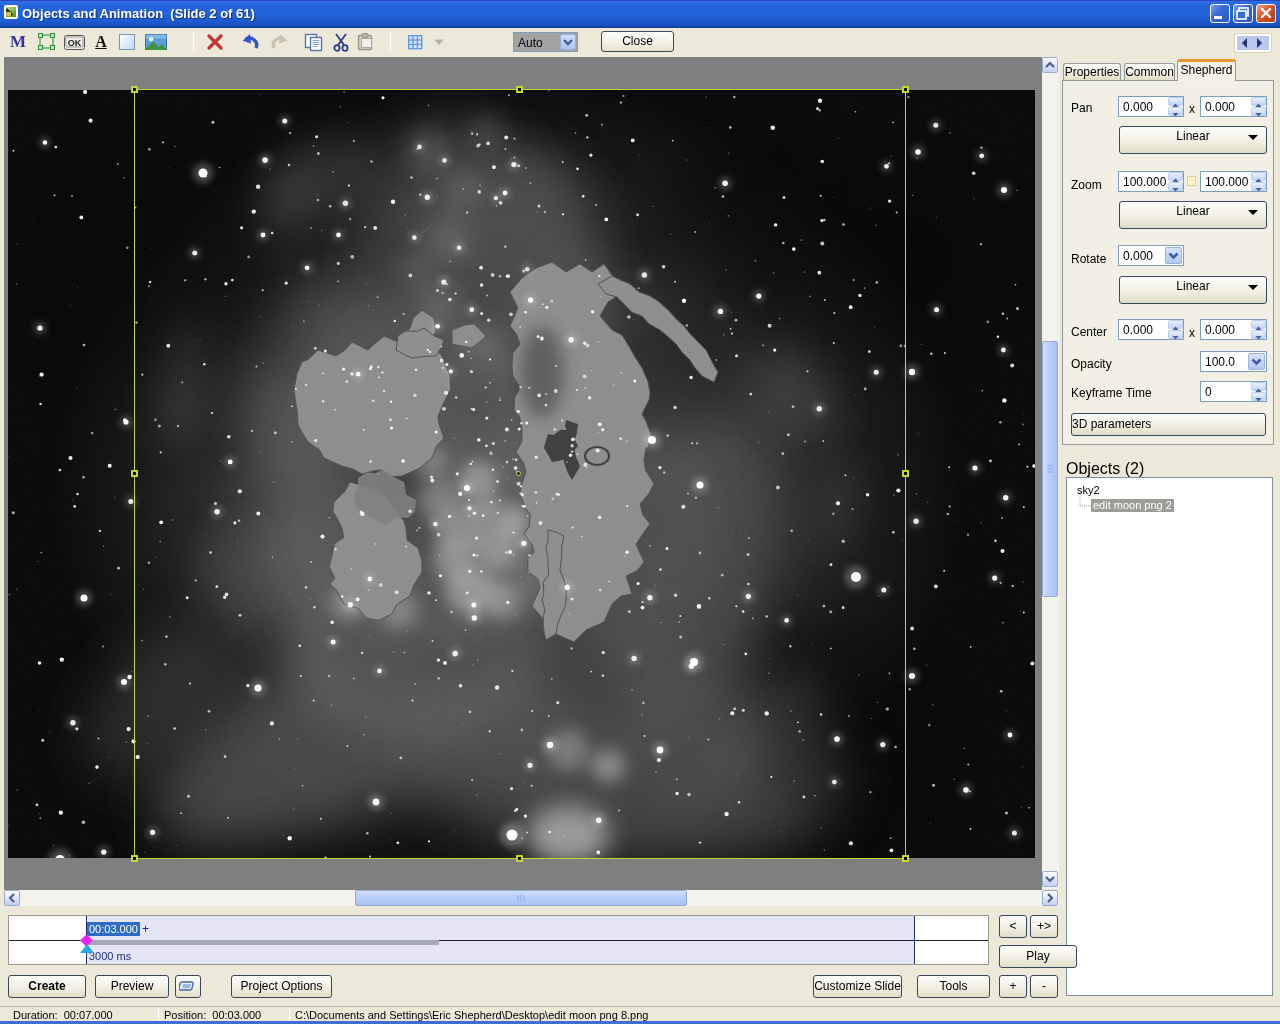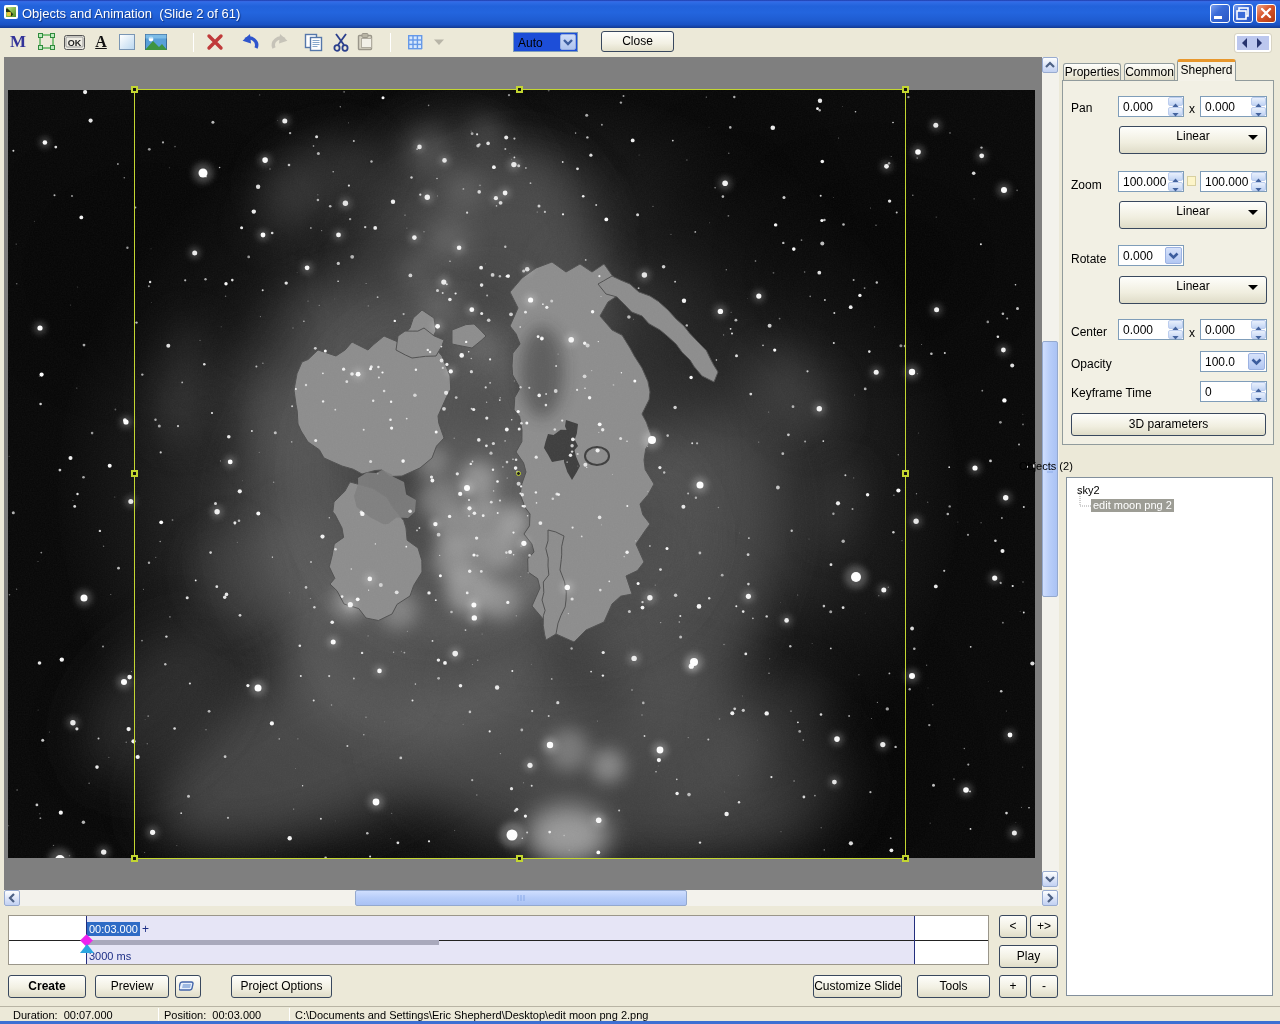--- a/index.html
+++ b/index.html
@@ -3,31 +3,31 @@
 <style>
 *{margin:0;padding:0;box-sizing:border-box}
 html,body{width:1280px;height:1024px;overflow:hidden;font-family:"Liberation Sans",sans-serif;background:#ECE9D8}
 
 #titlebar{position:absolute;left:0;top:0;width:1280px;height:28px;
 background:linear-gradient(180deg,#16309c 0%,#3767e2 4%,#2e6be5 9%,#2262db 22%,#2365de 45%,#1f5cd1 72%,#1a52c4 88%,#15409f 97%,#123a90 100%);}
 #titlebar .ticon{position:absolute;left:4px;top:5px;width:14px;height:14px;background:#fff;border-radius:2px;padding:2px}
 #titlebar .ticon .in{width:100%;height:100%;background:linear-gradient(135deg,#cfe89a,#8ebf52 45%,#4e8a28);position:relative;overflow:hidden}
 #titlebar .ticon .pen{position:absolute;left:1px;top:1px;width:9px;height:3px;background:#253515;transform:rotate(45deg);transform-origin:0 0}
 #titlebar .ticon .dot{position:absolute;left:1px;top:5px;width:4px;height:4px;background:#e8c83c;border-radius:1px}
-#titlebar .ttext{position:absolute;left:22px;top:6px;font-size:13px;font-weight:normal;color:#fff;text-shadow:1px 1px 1px #10337f;white-space:pre}
+#titlebar .ttext{position:absolute;left:22px;top:6px;font-size:13px;font-weight:bold;color:#fff;text-shadow:1px 1px 1px #10337f;white-space:pre}
 .capbtn{position:absolute;top:4px;width:20px;height:19px;border:1px solid #fff;border-radius:3px;font-weight:bold;color:#fff}
 #btnmin{left:1210px;background:linear-gradient(135deg,#7da1ef 0%,#3a6bd8 40%,#2b57c4 100%)}
 #btnmax{left:1233px;background:linear-gradient(135deg,#7da1ef 0%,#3a6bd8 40%,#2b57c4 100%)}
 #btnclose{left:1256px;background:linear-gradient(135deg,#efa589 0%,#d8552a 45%,#b03a12 100%)}
 #btnmin .g{position:absolute;left:3px;bottom:3px;width:8px;height:3px;background:#fff}
 
 #toolbar{position:absolute;left:0;top:28px;width:1280px;height:29px;background:#ece9d8}
 .tbi{position:absolute;top:3px;height:22px;z-index:4;display:flex;align-items:center;justify-content:center}
 .tsep{position:absolute;top:5px;width:1px;height:19px;background:#c9c5b2;border-right:1px solid #fff}
-#autocombo{position:absolute;left:513px;top:32px;width:65px;height:20px;background:#1d4ed8;border:1px solid #7f9db9;font-size:12px}
+#autocombo{position:absolute;left:513px;top:32px;width:65px;height:20px;background:#a3a3a3;border:1px solid #7f9db9;font-size:12px}
 #autocombo .tx{position:absolute;left:4px;top:3px}
 #autocombo .db{position:absolute;right:1px;top:1px;width:16px;height:16px;background:linear-gradient(180deg,#cfdcf8,#aec4ef);border:1px solid #97aee0;border-radius:2px}
 #closebtn{position:absolute;left:601px;top:31px;width:73px;height:21px;background:linear-gradient(180deg,#fefefb,#f2f0e3 60%,#e2dfca);border:1px solid #39485e;border-radius:3px;font-size:12px;text-align:center;line-height:19px}
 #navwidget{position:absolute;left:1235px;top:34px;width:36px;height:18px;background:#bcc7ee;border:2px solid #fff;outline:1px solid #d8d4c4;border-radius:2px}
 
 #canvasarea{position:absolute;left:4px;top:57px;width:1038px;height:833px;background:#7f7f7f;overflow:hidden}
 #skywrap{position:absolute;left:4px;top:33px;width:1027px;height:768px;overflow:hidden}
 
 .selline{position:absolute;background:#c3d631}
 .handle{position:absolute;width:7px;height:7px;background:#111;border:2px solid #c3d631}
@@ -46,22 +46,22 @@
 .spin{position:absolute;height:21px;z-index:5;background:#fff;border:1px solid #7f9db9;font-size:12px}
 .spin .v{position:absolute;left:4px;top:3px}
 .spin .btns{position:absolute;right:0px;top:0px;width:15px;height:19px}
 .spin .bu,.spin .bd{position:absolute;left:0;width:15px;height:9px;background:linear-gradient(180deg,#e9f0fc,#c2d4f4);border:1px solid #bccdee;border-radius:2px}
 .spin .bu{top:0}.spin .bd{top:10px}
 .linear{position:absolute;z-index:5;left:1119px;width:148px;height:28px;border:1px solid #39485e;border-radius:3px;background:linear-gradient(180deg,#fefefb,#f0eedf 60%,#dfdcc8);font-size:12px;text-align:center;line-height:18px}
 .linear .tri{position:absolute;right:8px;top:8px;width:0;height:0;border-left:5px solid transparent;border-right:5px solid transparent;border-top:5px solid #000}
 .xcombo{position:absolute;z-index:5;background:#fff;border:1px solid #7f9db9;font-size:12px}
 .xcombo .v{position:absolute;left:4px;top:3px}
 .xcombo .db{position:absolute;right:1px;top:1px;width:17px;height:17px;background:linear-gradient(180deg,#d7e2fa,#b2c7f2);border:1px solid #9cb2e2;border-radius:2px}
-#btn3d{position:absolute;z-index:5;left:1071px;top:413px;width:195px;height:23px;border:1px solid #39485e;border-radius:3px;background:linear-gradient(180deg,#fefefb,#f0eedf 60%,#dfdcc8);font-size:12px;text-align:center;line-height:21px}
-#objlabel{position:absolute;left:1019px;top:460px;font-size:11px}
+#btn3d{position:absolute;z-index:5;left:1071px;top:413px;width:195px;height:23px;border:1px solid #39485e;border-radius:3px;background:linear-gradient(180deg,#fefefb,#f0eedf 60%,#dfdcc8);font-size:12px;text-align:left;line-height:21px}
+#objlabel{position:absolute;left:1066px;top:460px;font-size:16px}
 #objlist{position:absolute;left:1066px;top:477px;width:207px;height:519px;background:#fff;border:1px solid #828f9c;font-size:11px}
 #objlist .i1{position:absolute;left:10px;top:6px}
 #objlist .i2{position:absolute;left:24px;top:21px;background:#9d9d95;color:#fff;padding:0 2px;height:13px;line-height:13px}
 
 #tlbox{position:absolute;left:8px;top:915px;width:981px;height:50px;background:#fff;border:1px solid #9a968a}
 #tllav{position:absolute;left:77px;top:0px;width:828px;height:48px;background:#e6e5f6}
 #tltime{position:absolute;left:78px;top:6px;background:#2e6bc5;color:#fff;font-size:11px;padding:1px 2px}
 #tlplus{position:absolute;left:133px;top:6px;color:#1d2f86;font-size:12px}
 #tlgray{position:absolute;left:78px;top:24px;width:352px;height:5px;background:#a9a9bc}
 #tlline{position:absolute;left:0;top:24px;width:979px;height:1px;background:#222}
@@ -1558,36 +1558,36 @@
   <div id="tlv1"></div>
     <div id="tlv2"></div>
   <div id="tltime">00:03.000</div>
     <div id="tlplus">+</div>
   <div id="tlms">3000 ms</div>
   <div id="tldiamond"></div>
     <div id="tltri"></div>
 </div>
 <div class="xpbtn" style="left:999px;top:915px;width:28px;height:23px">&lt;</div>
 <div class="xpbtn" style="left:1030px;top:915px;width:28px;height:23px">+&gt;</div>
-<div class="xpbtn" style="left:999px;top:945px;width:59px;height:23px">Play</div>
+<div class="xpbtn" style="left:999px;top:945px;width:78px;height:23px">Play</div>
 
 <div class="xpbtn" style="left:8px;top:975px;width:78px;font-weight:bold">Create</div>
 <div class="xpbtn" style="left:95px;top:975px;width:74px">Preview</div>
 <div class="xpbtn" style="left:175px;top:975px;width:26px">
   <svg width="18" height="14" style="margin-top:3px">
       <rect x="2" y="3" width="13" height="8" rx="2" fill="#e8f0fc" stroke="#4466aa" stroke-width="1.4" transform="skewX(-12)"></rect>
       <rect x="5" y="5" width="8" height="4" fill="#9db8e2" transform="skewX(-12)"></rect>
     </svg>
 </div>
 <div class="xpbtn" style="left:231px;top:975px;width:101px">Project Options</div>
 <div class="xpbtn" style="left:813px;top:975px;width:89px">Customize Slide</div>
 <div class="xpbtn" style="left:917px;top:975px;width:73px">Tools</div>
 <div class="xpbtn" style="left:999px;top:975px;width:28px">+</div>
 <div class="xpbtn" style="left:1030px;top:975px;width:28px">-</div>
 
 <div id="statusbar">
   <span style="position:absolute;left:13px;top:2px">Duration:&nbsp;&nbsp;00:07.000</span>
   <div class="sep" style="left:158px"></div>
   <span style="position:absolute;left:164px;top:2px">Position:&nbsp;&nbsp;00:03.000</span>
   <div class="sep" style="left:289px"></div>
-  <span style="position:absolute;left:295px;top:2px">C:\Documents and Settings\Eric  Shepherd\Desktop\edit moon png 2.png</span>
+  <span style="position:absolute;left:295px;top:2px">C:\Documents and Settings\Eric  Shepherd\Desktop\edit moon png 8.png</span>
 </div>
 <div id="bluebottom"></div>
 
 </body></html>

